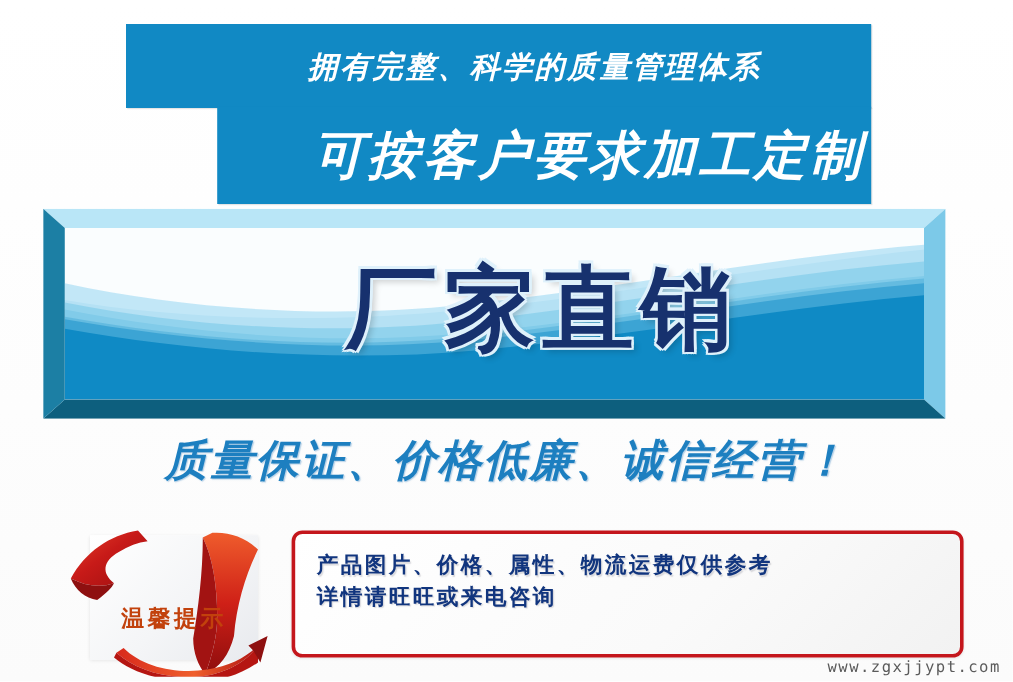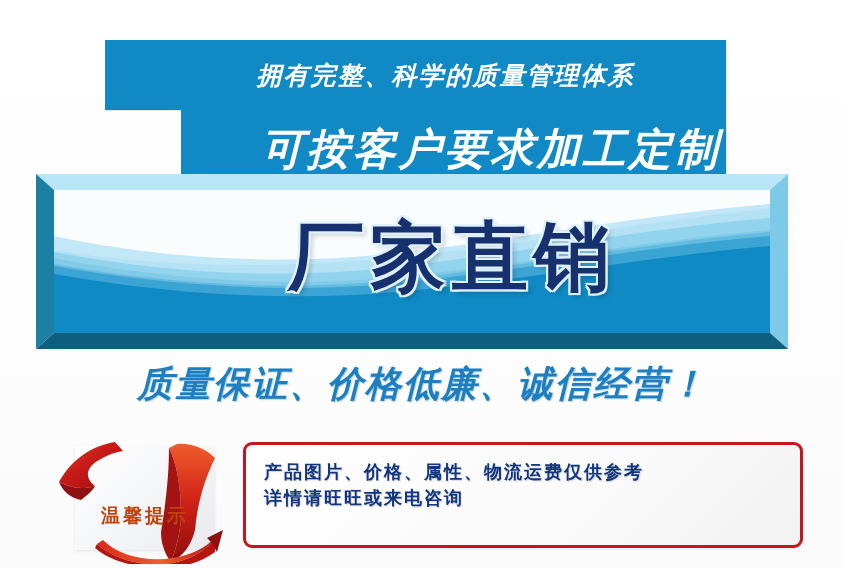--- a/index.html
+++ b/index.html
@@ -25,21 +25,21 @@
     position: absolute;
     left: 0; top: 0;
     width: 844px; height: 568px;
     background: linear-gradient(180deg,#ffffff 0%,#fdfdfd 60%,#fbfbfb 100%);
   }
 
   
   .topblock {
     position: absolute;
     left: 105px;
-    top: 40px;
+    top: 20px;
     width: 621px;
     height: 186px;
   }
   .topblock .seg-upper {
     position: absolute;
     left: 0px;  top: 0px;
     width: 621px; height: 70px;
     background: #1189c4;
     box-shadow: 1px 1px 0 rgba(0,0,0,0.10);
   }
@@ -303,15 +303,16 @@
       <div class="ribbon-label">温馨提示</div>
     </div>
 
     <div class="redbox">
       <div class="redbox-inner">
         <div>产品图片、价格、属性、物流运费仅供参考</div>
         <div>详情请旺旺或来电咨询</div>
       </div>
     </div>
 
+    <div class="watermark">www.zgxjjypt.com</div>
   </div>
 
 </div>
 
 </body></html>

